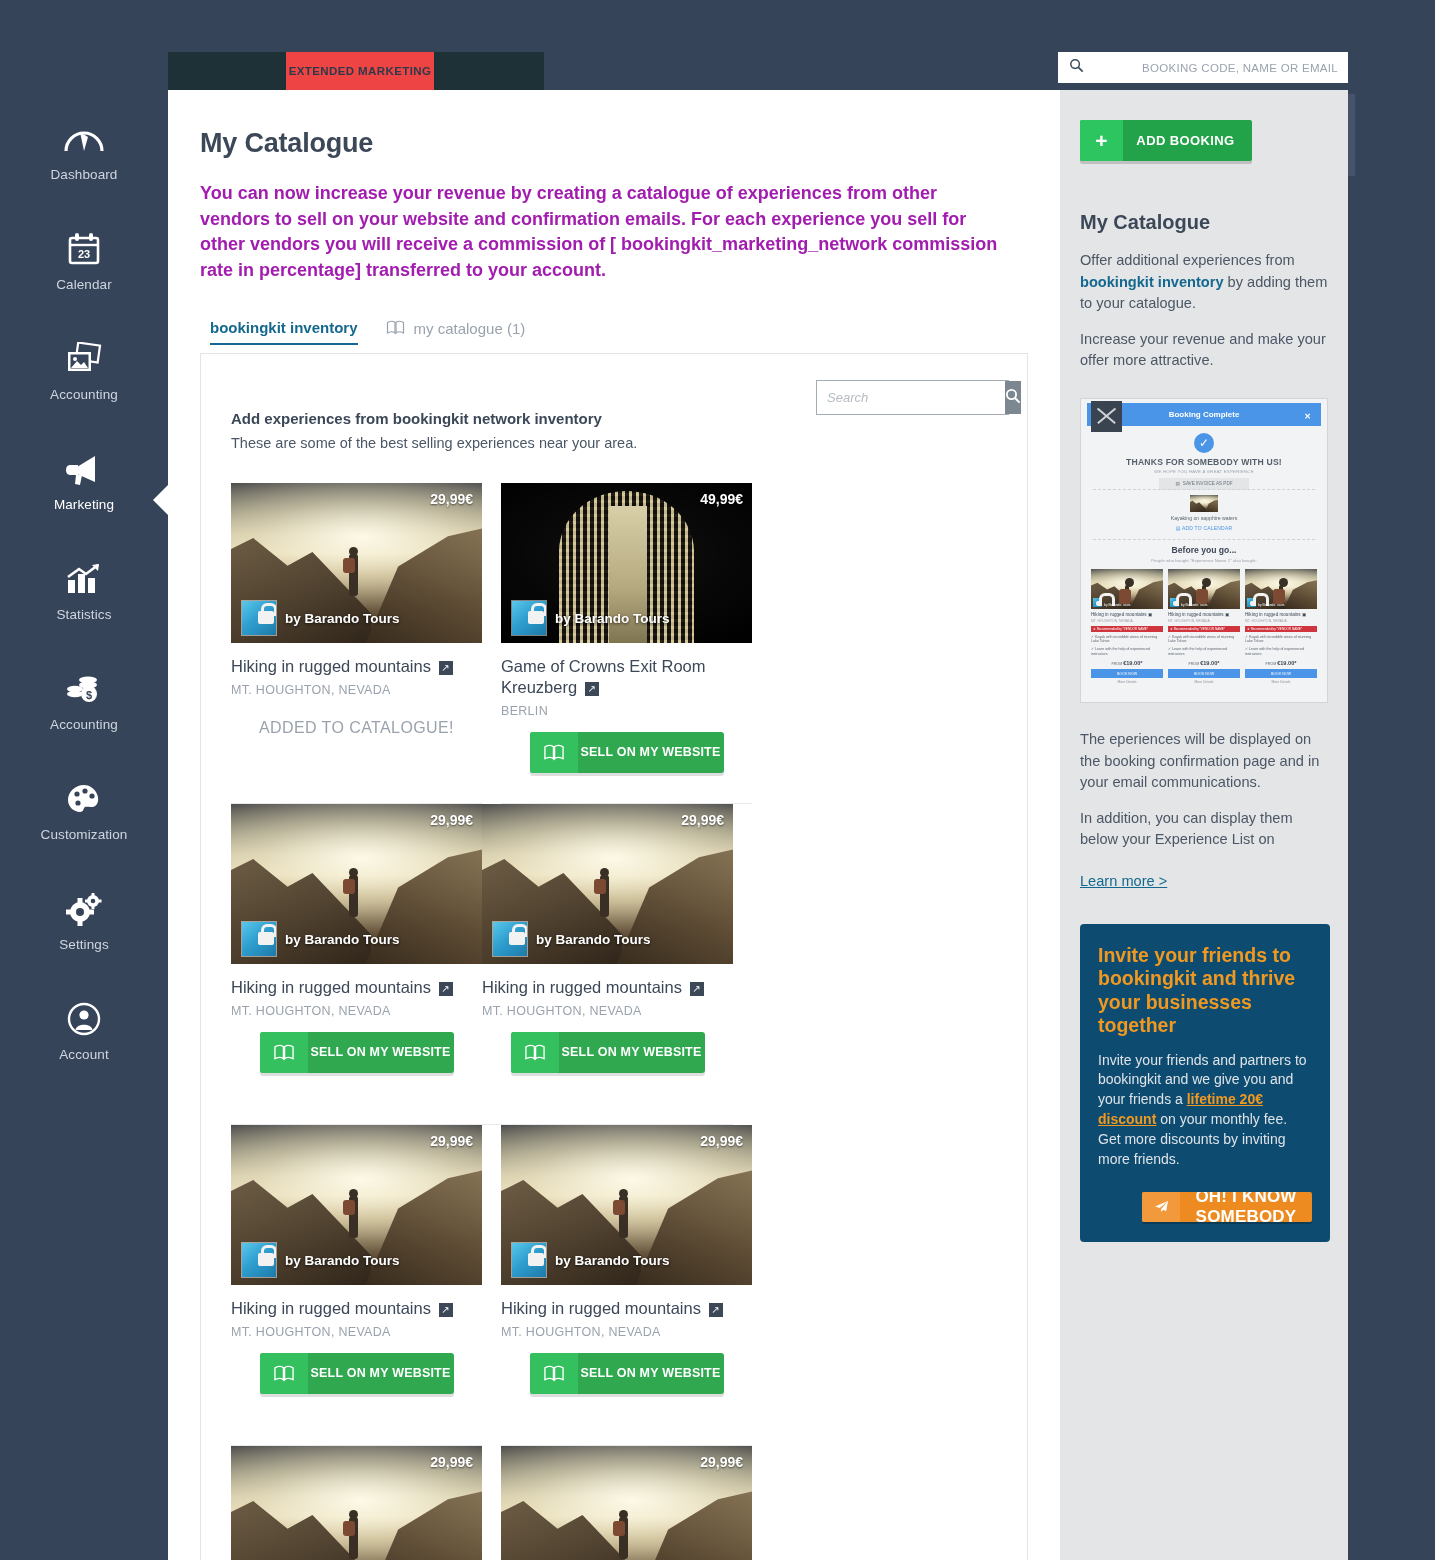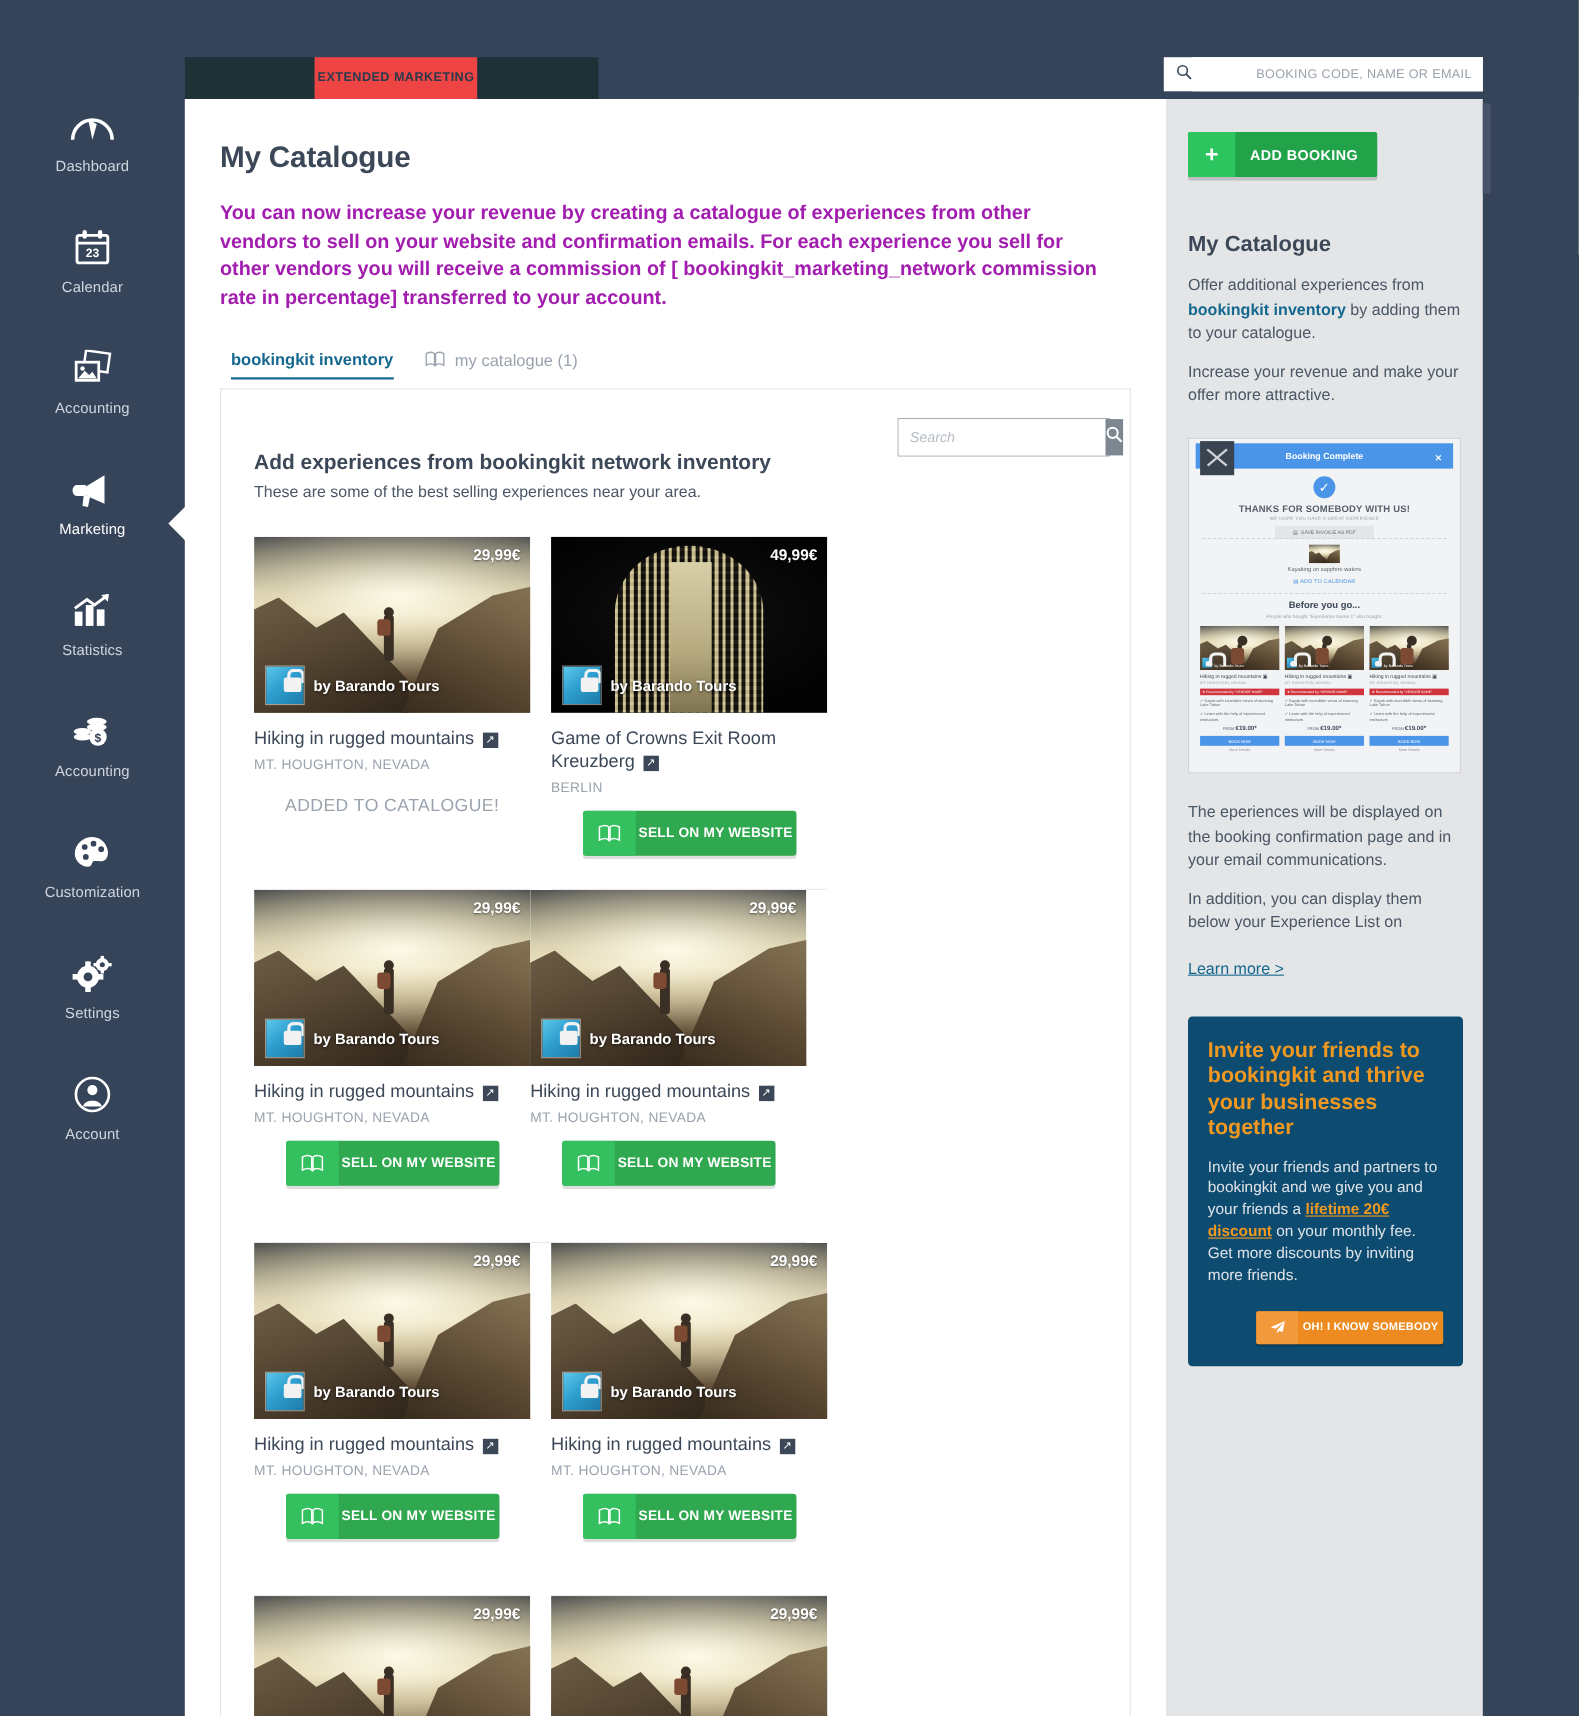--- a/index.html
+++ b/index.html
@@ -9,21 +9,21 @@
     font-family: "Liberation Sans", sans-serif;
     overflow: hidden;
   }
   .app { position: relative; width: 1435px; height: 1560px; }
 
   
   .sidebar {
     position: absolute; left: 0; top: 0; width: 168px; height: 1560px;
     background: #36445a;
     display: flex; flex-direction: column; align-items: flex-end;
-    padding-top: 92px;
+    padding-top: 116px;
   }
   .nav-item {
     width: 168px; height: 110px;
     display: flex; flex-direction: column; align-items: center; justify-content: flex-start;
     color: #c8cfd9; position: relative; cursor: pointer;
   }
   .nav-ico { height: 46px; display:flex; align-items:center; justify-content:center; }
   .nav-ico svg { display:block; }
   .nav-label { font-size: 13.5px; color: #cfd5de; margin-top: 5px; letter-spacing: .1px; white-space: nowrap; }
   .nav-item.active .nav-label { color: #ffffff; }
@@ -83,21 +83,21 @@
   }
   .inner-search input {
     flex:1; border:0; outline:0; padding-left:10px;
     font-family:"Liberation Sans", sans-serif; font-size:13px; font-style:italic; color:#b6bcc3;
   }
   .inner-search input::placeholder { color:#b6bcc3; font-style:italic; }
   .inner-search .btn {
     width:38px; background:#7c8792; display:flex; align-items:center; justify-content:center; cursor:pointer;
   }
 
-  .panel-h { font-size:19px; font-weight:bold; color:#3c4858; margin:56px 0 0 30px; }
+  .panel-h { font-size:15px; font-weight:bold; color:#3c4858; margin:56px 0 0 30px; }
   .panel-sub { font-size:14.5px; color:#4b5766; margin:8px 0 0 30px; }
 
   .grid { margin:32px 0 0 0; padding:0 18px 0 30px; display:flex; flex-wrap:wrap; }
   .cell { width:251px; margin-right:19px; }
   .cell:nth-child(3n) { margin-right:0; }
   .cell-inner { padding-bottom:14px; border-bottom:1px solid #e8eaec; min-height:321px; }
 
   .thumb { position:relative; width:251px; height:160px; overflow:hidden; }
   .thumb .price {
     position:absolute; right:9px; top:8px; color:#fff; font-weight:bold; font-size:14px;
@@ -152,21 +152,21 @@
     margin:34px 0 0 20px; width:250px; background:#0d4c70; border-radius:4px; padding:20px 18px 20px 18px;
   }
   .invite h3 { color:#f09820; font-size:19.5px; line-height:1.2; font-weight:bold; }
   .invite p { margin-top:13px; color:#dfe3e8; font-size:14px; line-height:1.42; }
   .invite p b { color:#f09820; text-decoration:underline; }
   .invitebtn {
     margin:22px 0 0 auto; width:170px; height:30px; background:#ed8b21; border-radius:2px;
     display:flex; align-items:center; cursor:pointer; overflow:hidden; box-shadow:0 2px 0 rgba(0,0,0,.2);
   }
   .invitebtn .ic { width:38px; height:30px; background:#f29a3b; display:flex; align-items:center; justify-content:center; }
-  .invitebtn .lbl { flex:1; text-align:center; color:#fff; font-weight:bold; font-size:10px; letter-spacing:.2px; }
+  .invitebtn .lbl { flex:1; text-align:center; color:#fff; font-weight:bold; font-size:17px; letter-spacing:.2px; }
 
   .r-scroll { position:absolute; left:1348px; top:94px; width:7px; height:82px; background:#46536a; }
 
   
   .img-mtn {
     position:absolute; inset:0;
     background:
       radial-gradient(ellipse 120% 70% at 52% 34%, rgba(255,252,235,.95) 0%, rgba(240,232,200,.5) 34%, rgba(0,0,0,0) 66%),
       linear-gradient(180deg, #4a4a4a 0%, #7d7a69 13%, #cfc6a4 32%, #e7dcb8 44%, #b9a87e 58%, #7c6b4e 72%, #57442f 86%, #3b2d20 100%);
   }

